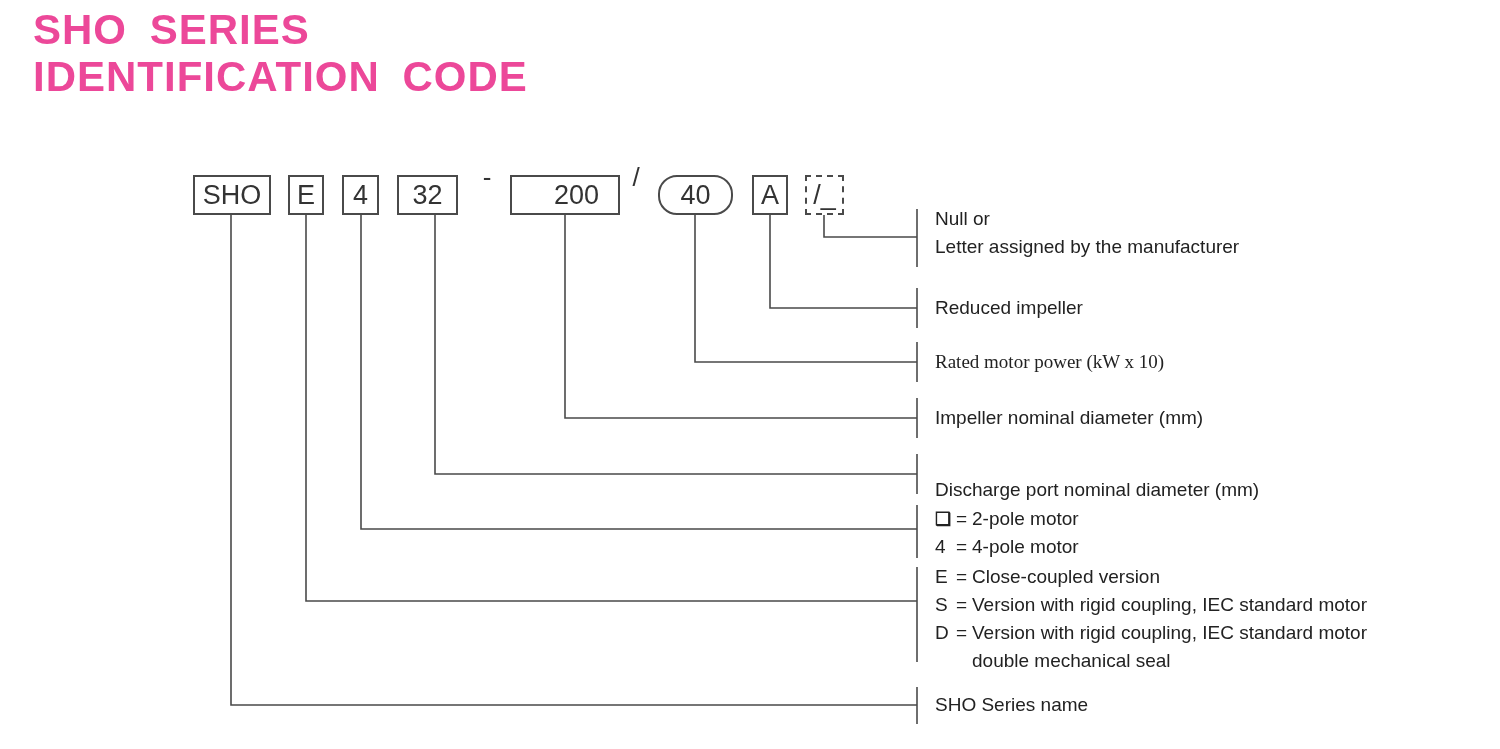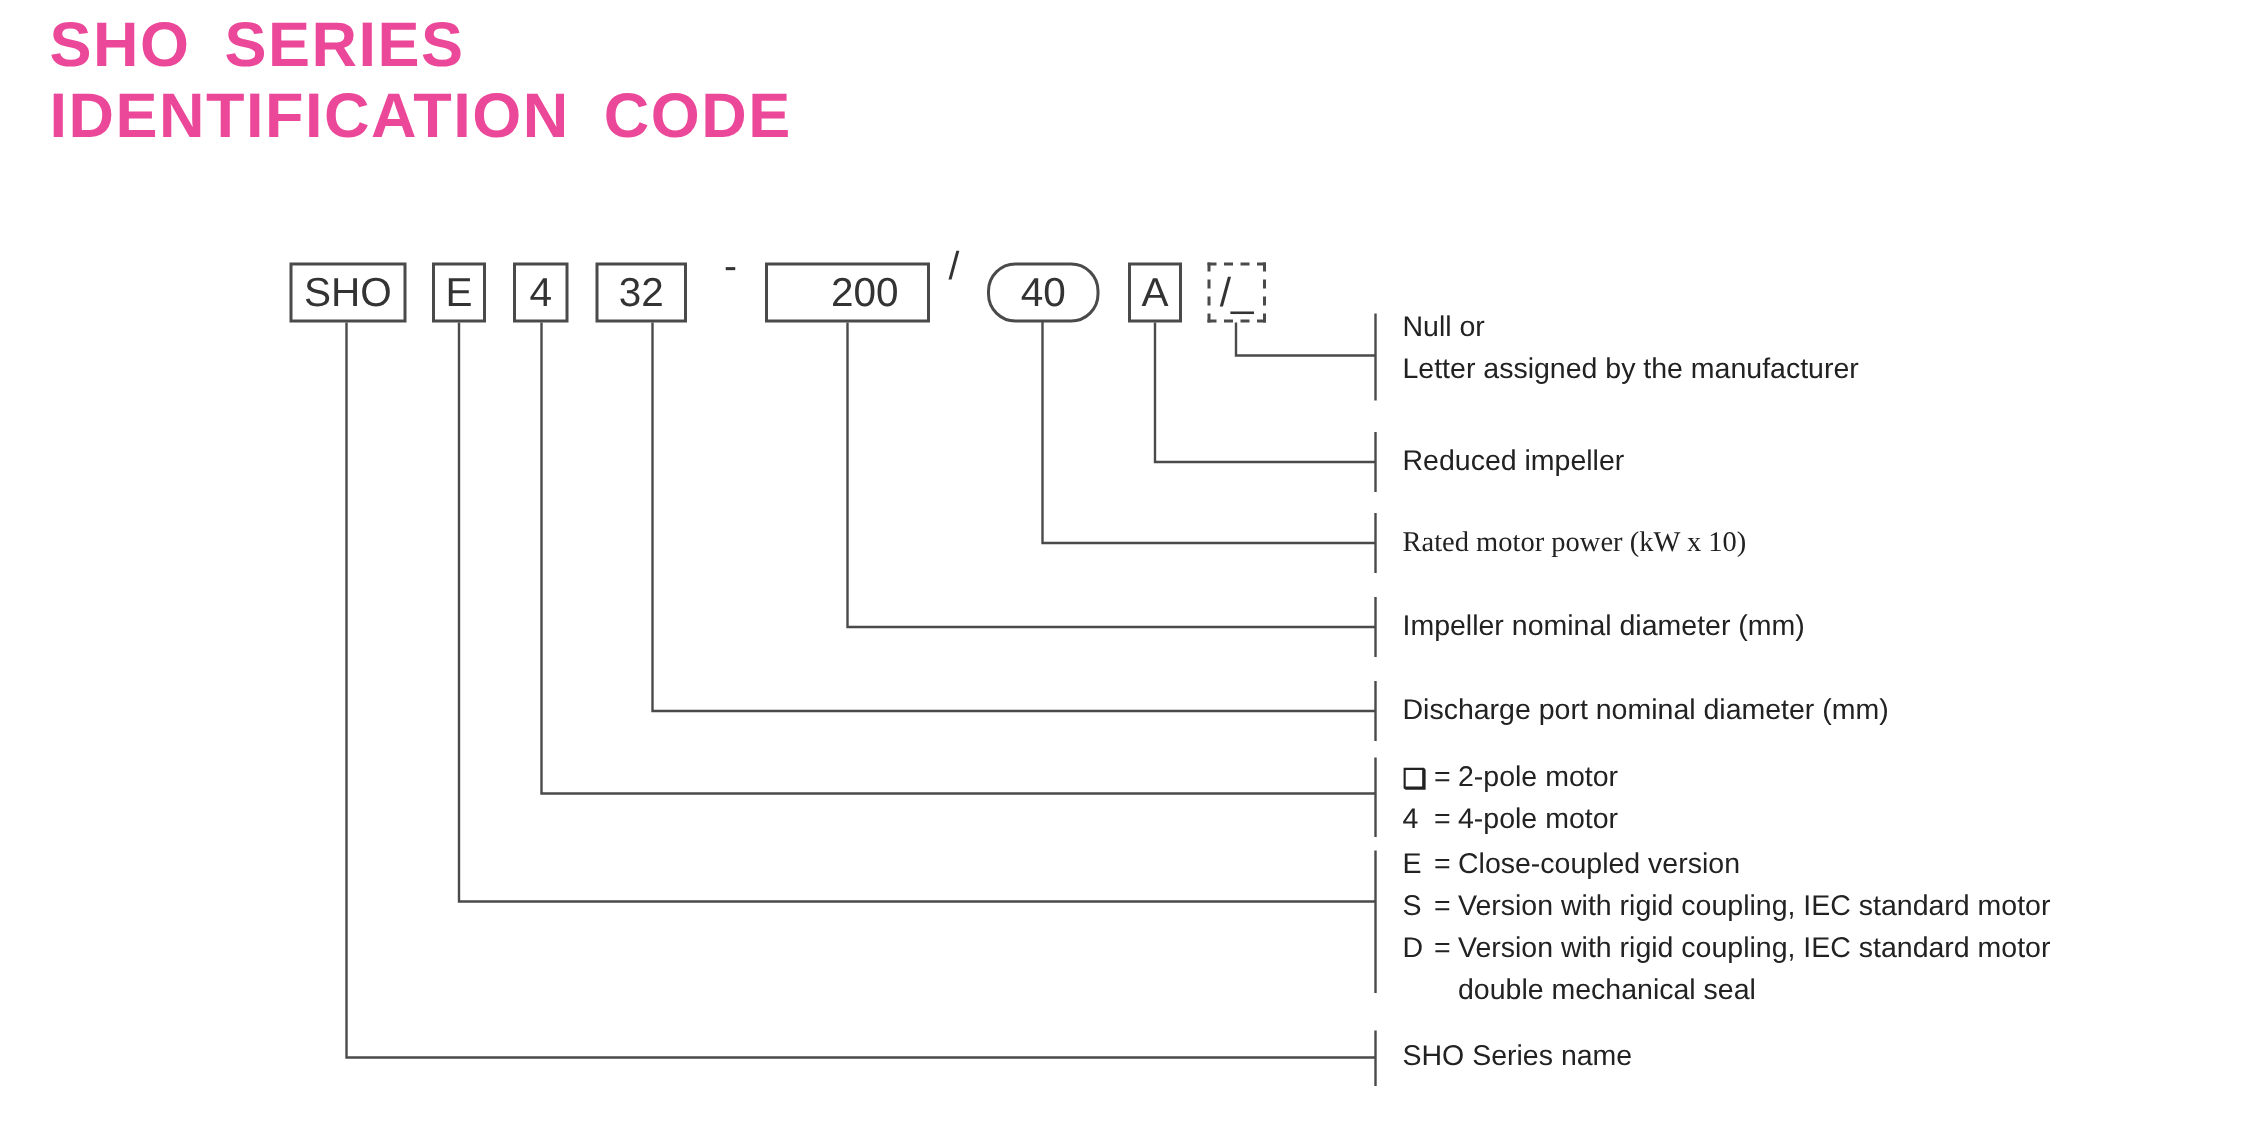--- a/index.html
+++ b/index.html
@@ -128,21 +128,21 @@
     <div>Null or</div>
     <div>Letter assigned by the manufacturer</div>
   </div>
 
   <div class="label" style="top:294px;">Reduced impeller</div>
 
   <div class="label" style="top:348px;font-family:Liberation Serif, serif;">Rated motor power (kW x 10)</div>
 
   <div class="label" style="top:404px;">Impeller nominal diameter (mm)</div>
 
-  <div class="label" style="top:460px;">Discharge port nominal diameter (mm)</div>
+  <div class="label" style="top:476px;">Discharge port nominal diameter (mm)</div>
 
   <div class="label" style="top:505px;">
     <div class="kv-row">
       <span class="key-square">❑</span>
       <span>=</span>
       <span>2-pole motor</span>
     </div>
     <div class="kv-row">
       <span>4</span>
       <span>=</span>

